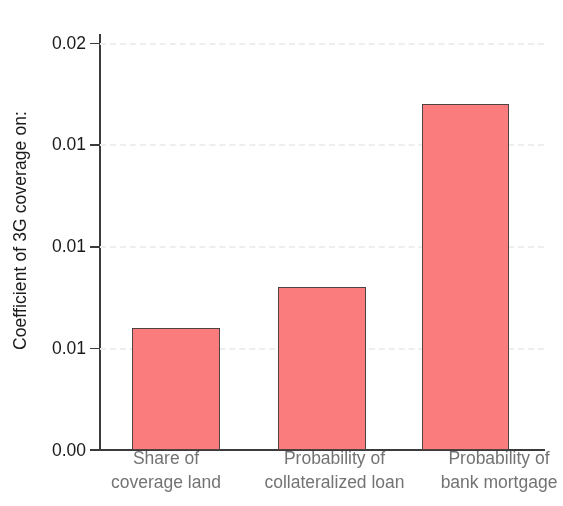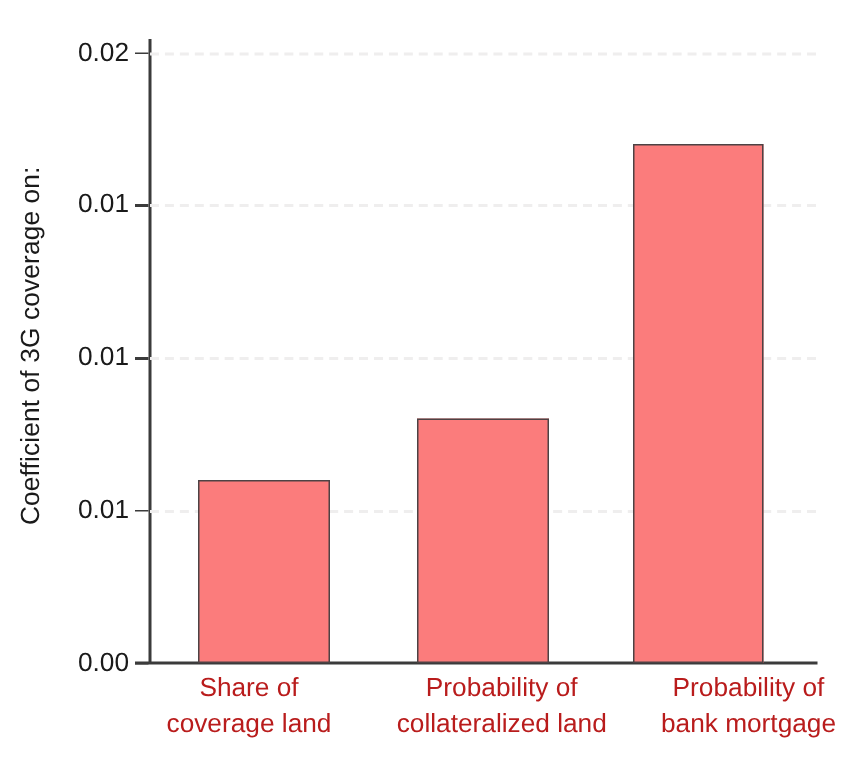--- a/index.html
+++ b/index.html
@@ -34,21 +34,21 @@
     white-space: nowrap;
     font-size: 17.5px;
     color: #1a1a1a;
     letter-spacing: 0.1px;
   }
 
   
   #plot {
     position: absolute;
     left: 99px;
-    top: 0px;
+    top: 8px;
     width: 446px;
     height: 371px;
   }
   #yaxis-line {
     position: absolute;
     left: 0px;
     top: 26px;
     width: 1.6px;
     height: 416px;
     background: #3b3b3b;
@@ -108,21 +108,21 @@
     top: 446px;
     width: 446px;
     height: 60px;
   }
   .xcat {
     position: absolute;
     top: 0;
     text-align: center;
     font-size: 17.5px;
     line-height: 24px;
-    color: #b91c1c;
+    color: #737373;
   }
   .xcat span { display: block; white-space: nowrap; }
 </style>
 </head>
 <body>
 
 <div id="figure">
 
   <div id="ylabel-wrap">
     <div id="ylabel">Coefficient of 3G coverage on:</div>
@@ -168,21 +168,21 @@
 
   </div>
 
   <div id="xcats">
     <div class="xcat" style="left:-22px; width:178px;">
       <span>Share of</span>
       <span>coverage land</span>
     </div>
     <div class="xcat" style="left:148px; width:175px;">
       <span>Probability of</span>
-      <span>collateralized land</span>
+      <span>collateralized loan</span>
     </div>
     <div class="xcat" style="left:320px; width:160px;">
       <span>Probability of</span>
       <span>bank mortgage</span>
     </div>
   </div>
 
 </div>
 
 </body></html>

